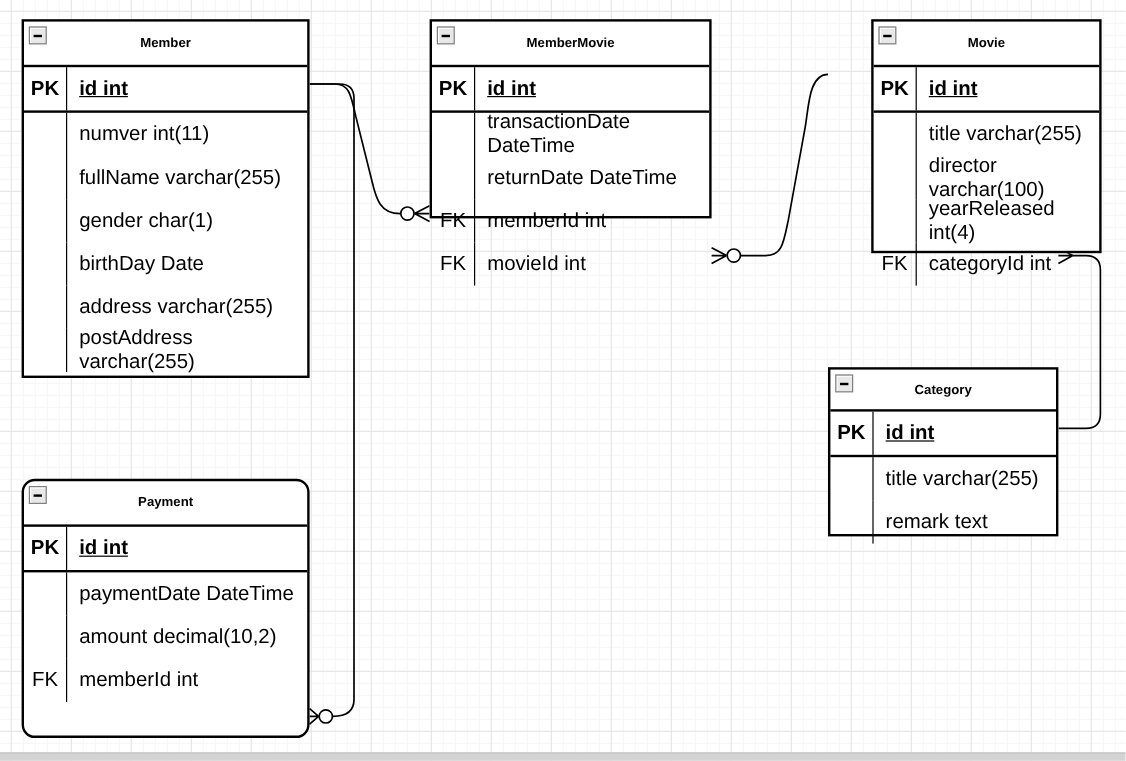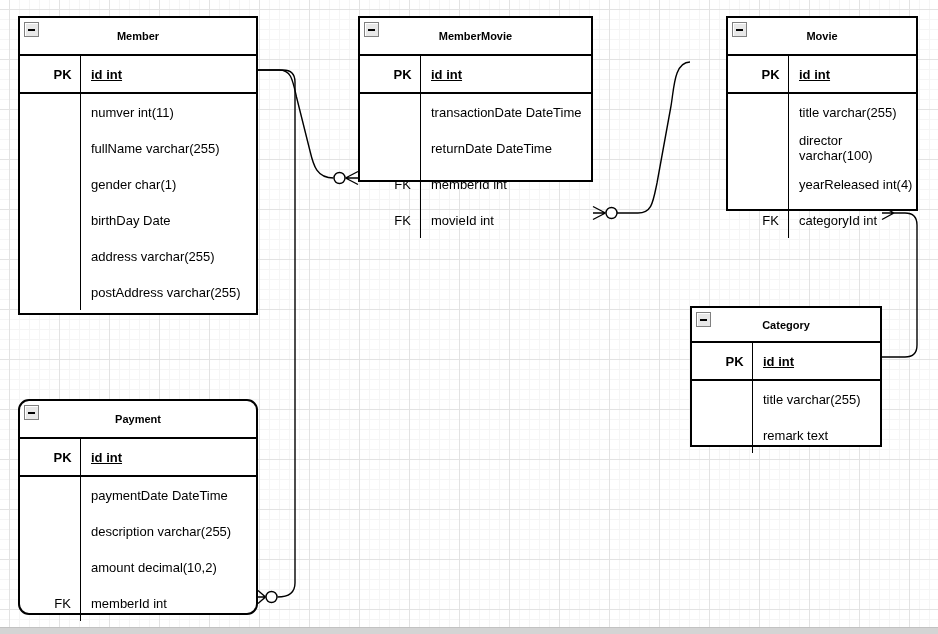--- a/index.html
+++ b/index.html
@@ -33,22 +33,21 @@
   }
   .collapse{
     position:absolute;left:4px;top:4px;width:13px;height:13px;
     background:#e8e8e8;border:1px solid #808080;
     box-shadow:inset 1px 1px 0 #ffffff;
     display:flex;align-items:center;justify-content:center;cursor:pointer;
   }
   .collapse .minus{width:7px;height:2px;background:#000;}
   .e-row{
     height:36px;flex:none;display:flex;align-items:stretch;
-    font-size:13px;
-    padding-left:25px;
+    font-size:17px;
   }
   .e-row.pk{border-bottom:2px solid #000;}
   .e-key{
     width:35px;flex:none;border-right:1.5px solid #000;
     display:flex;align-items:center;justify-content:center;
   }
   .e-key.pkkey{font-weight:bold;}
   .e-field{
     flex:1;display:flex;align-items:center;padding-left:10px;
   }
@@ -215,24 +214,20 @@
     <div class="e-row pk">
       <div class="e-key pkkey">PK</div>
       <div class="e-field pkfield">id int</div>
     </div>
     <div class="e-row">
       <div class="e-key"></div>
       <div class="e-field">paymentDate DateTime</div>
     </div>
     <div class="e-row">
       <div class="e-key"></div>
-      <div class="e-field">description varchar(255)</div>
-    </div>
-    <div class="e-row">
-      <div class="e-key"></div>
       <div class="e-field">amount decimal(10,2)</div>
     </div>
     <div class="e-row">
       <div class="e-key">FK</div>
       <div class="e-field">memberId int</div>
     </div>
   </div>
 
   <div class="bottom-edge"></div>
 </div>

